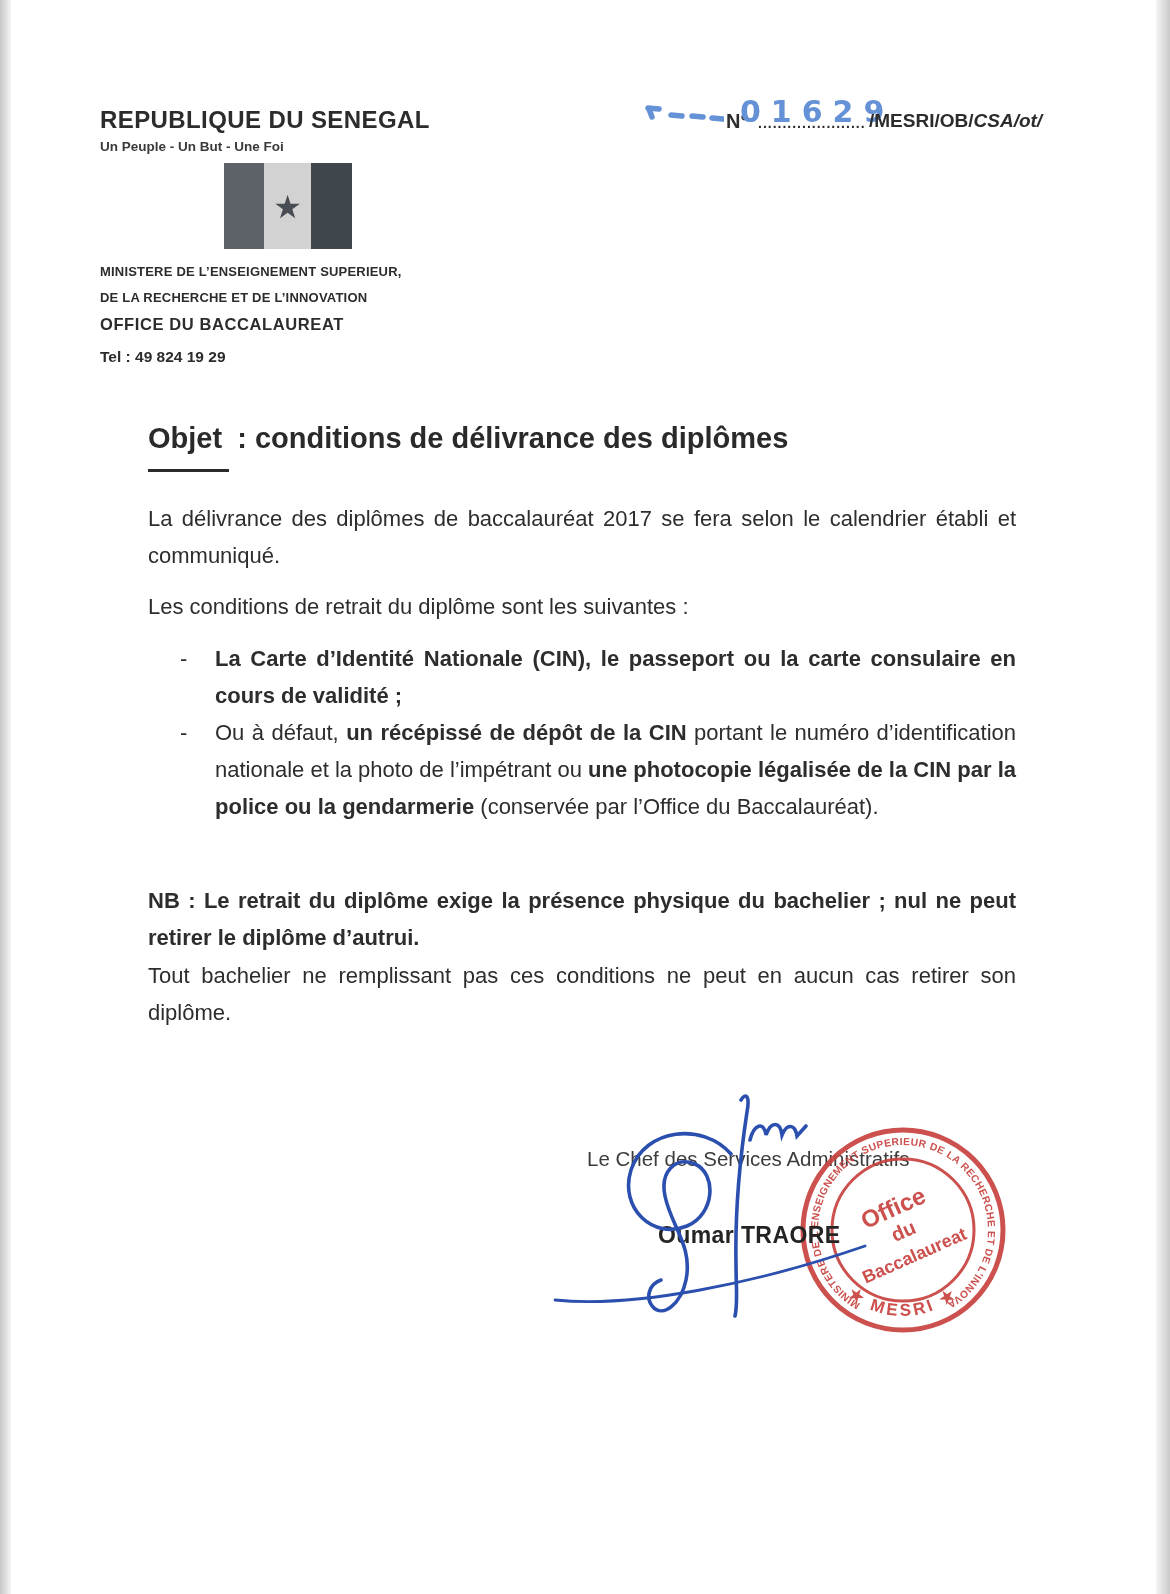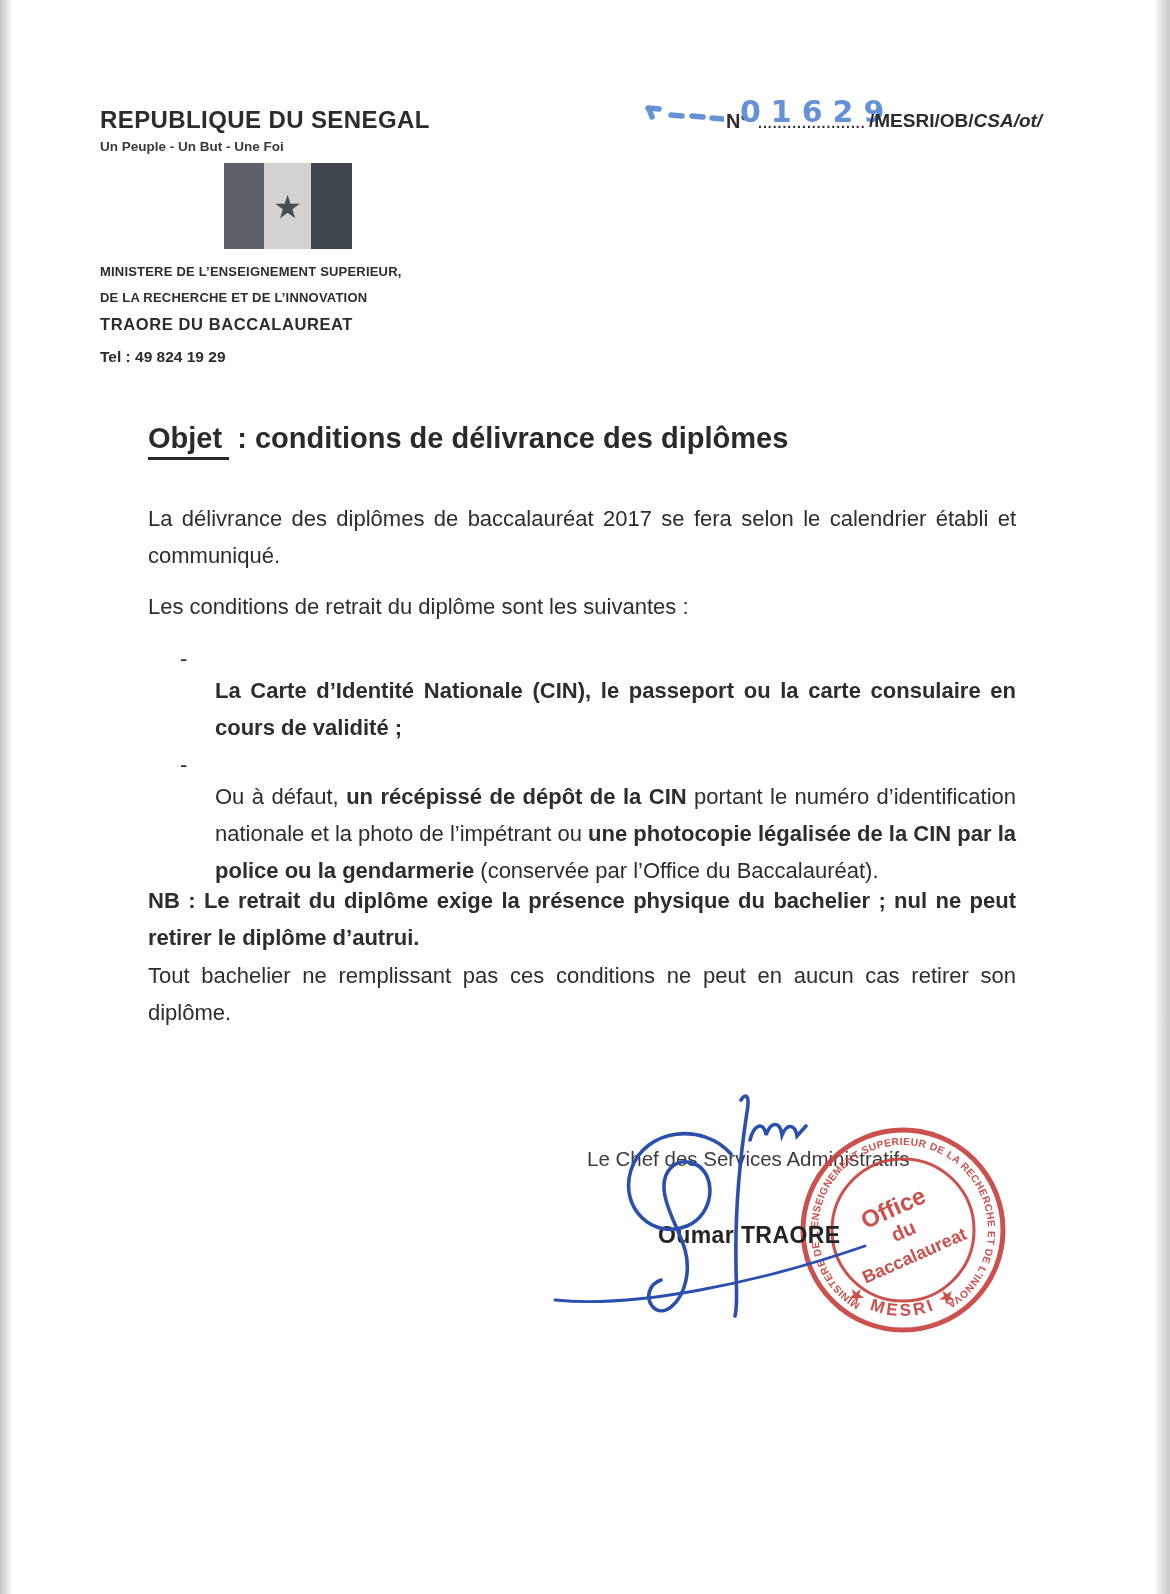--- a/index.html
+++ b/index.html
@@ -30,31 +30,31 @@
   .ref-dashes { position:absolute; left:8px; top:6px; }
   .ref-no   { position:absolute; left:90px;  top:12px; font-size:20px; font-weight:bold; color:#2c2c2c; }
   .ref-dots { position:absolute; left:122px; top:17px; font-size:14px; font-weight:bold; letter-spacing:1px; color:#2c2c2c; }
   .ref-num  { position:absolute; left:104px; top:-4px; color:#6591d6; font-size:30px; font-weight:600;
               letter-spacing:10px; white-space:nowrap; font-family:"DejaVu Sans", sans-serif;text-align:right; }
   .ref-suffix { position:absolute; left:233px; top:12px; font-size:19px; font-weight:bold; color:#2c2c2c; white-space:nowrap; }
   .ref-suffix .it { font-style:italic; }
 
   
   .subject { position:absolute; left:148px; top:422px; font-size:29px; font-weight:bold; color:#2a2a2a; }
-  .subject .u { display:inline-block; border-bottom:3px solid #2a2a2a; padding-right:7px; padding-bottom:2px; }
+  .subject .u { display:inline-block; border-bottom:3px solid #2a2a2a; padding-right:7px; padding-bottom:14px; }
 
   
   .para { position:absolute; left:148px; width:868px; font-size:22px; line-height:37px;
           text-align:justify; color:#2d2d2d; }
   .p1 { top:500px; }
   .p2 { top:588px; text-align:left; }
   .bullets { position:absolute; left:180px; top:640px; width:836px; }
   .bullet { display:flex; }
   .bullet .dash { width:35px; font-size:22px; line-height:37px; }
-  .bullet .btxt { width:801px; font-size:22px; line-height:37px; text-align:justify;margin-top:32px; }
+  .bullet .btxt { width:801px; font-size:22px; line-height:37px; text-align:justify; }
   .bold { font-weight:bold; }
   .nb { top:882px; font-weight:bold; }
   .closing { top:957px; }
 
   
   .sig-title { position:absolute; left:587px; top:1147px; font-size:20.5px; color:#3c3c3c; z-index:4; }
   .sig-name  { position:absolute; left:658px; top:1222px; font-size:23px; font-weight:bold;
                color:#242424; letter-spacing:.4px; z-index:6; }
   .sig-svg   { position:absolute; left:545px; top:1088px; z-index:7; }
   .stamp-svg { position:absolute; left:797px; top:1118px; z-index:5; opacity:.92; }
@@ -71,21 +71,21 @@
     <div class="motto">Un Peuple - Un But - Une Foi</div>
     <div class="flag">
       <div class="s1"></div>
       <div class="s2">
         <span class="star">★</span>
       </div>
       <div class="s3"></div>
     </div>
     <div class="ministry">MINISTERE DE L’ENSEIGNEMENT SUPERIEUR,</div>
     <div class="ministry">DE LA RECHERCHE ET DE L’INNOVATION</div>
-    <div class="office-line">TRAORE DU BACCALAUREAT</div>
+    <div class="office-line">OFFICE DU BACCALAUREAT</div>
     <div class="tel">Tel : 49 824 19 29</div>
   </div>
 
   <div class="ref-block">
     <svg class="ref-dashes" width="80" height="22" viewBox="0 0 80 22">
       <g stroke="#6591d6" stroke-width="5.5" stroke-linecap="round" fill="none">
         <path d="M4 4 L15 5"></path>
           <path d="M5 5 L8 13"></path>
         <path d="M27 11 L38 12"></path>
         <path d="M48 12 L59 13"></path>

